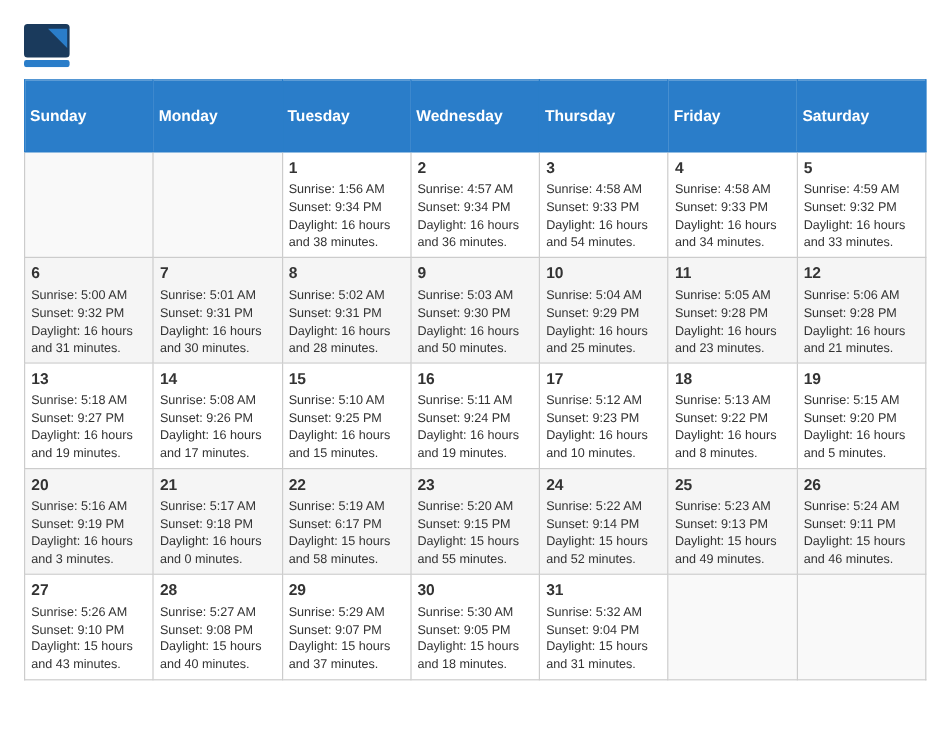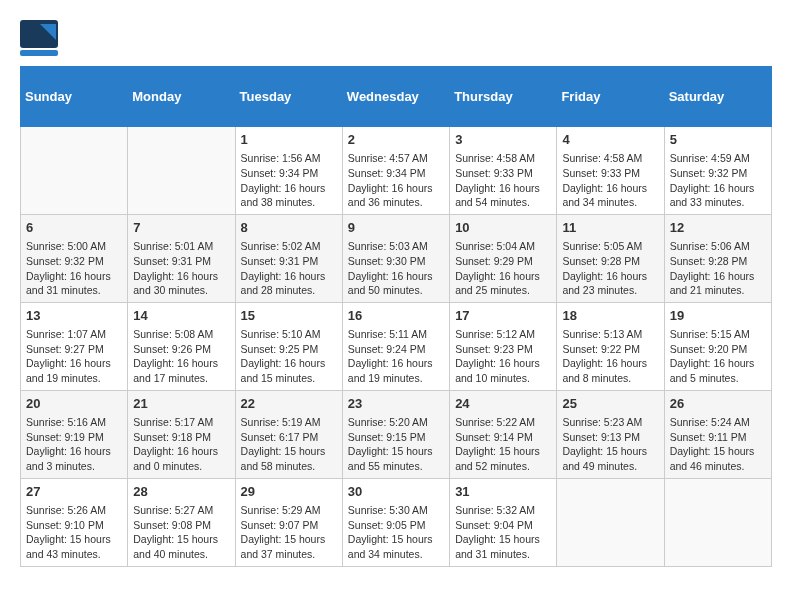--- a/index.html
+++ b/index.html
@@ -187,21 +187,21 @@
         <td>
           <span class="day-num">12</span>
           <div>Sunrise: 5:06 AM</div>
           <div>Sunset: 9:28 PM</div>
           <div>Daylight: 16 hours and 21 minutes.</div>
         </td>
       </tr>
       <tr>
         <td>
           <span class="day-num">13</span>
-          <div>Sunrise: 1:07 AM</div>
+          <div>Sunrise: 5:18 AM</div>
           <div>Sunset: 9:27 PM</div>
           <div>Daylight: 16 hours and 19 minutes.</div>
         </td>
         <td>
           <span class="day-num">14</span>
           <div>Sunrise: 5:08 AM</div>
           <div>Sunset: 9:26 PM</div>
           <div>Daylight: 16 hours and 17 minutes.</div>
         </td>
         <td>
@@ -295,21 +295,21 @@
         <td>
           <span class="day-num">29</span>
           <div>Sunrise: 5:29 AM</div>
           <div>Sunset: 9:07 PM</div>
           <div>Daylight: 15 hours and 37 minutes.</div>
         </td>
         <td>
           <span class="day-num">30</span>
           <div>Sunrise: 5:30 AM</div>
           <div>Sunset: 9:05 PM</div>
-          <div>Daylight: 15 hours and 34 minutes.</div>
+          <div>Daylight: 15 hours and 18 minutes.</div>
         </td>
         <td>
           <span class="day-num">31</span>
           <div>Sunrise: 5:32 AM</div>
           <div>Sunset: 9:04 PM</div>
           <div>Daylight: 15 hours and 31 minutes.</div>
         </td>
         <td class="empty"></td>
         <td class="empty"></td>
       </tr>

